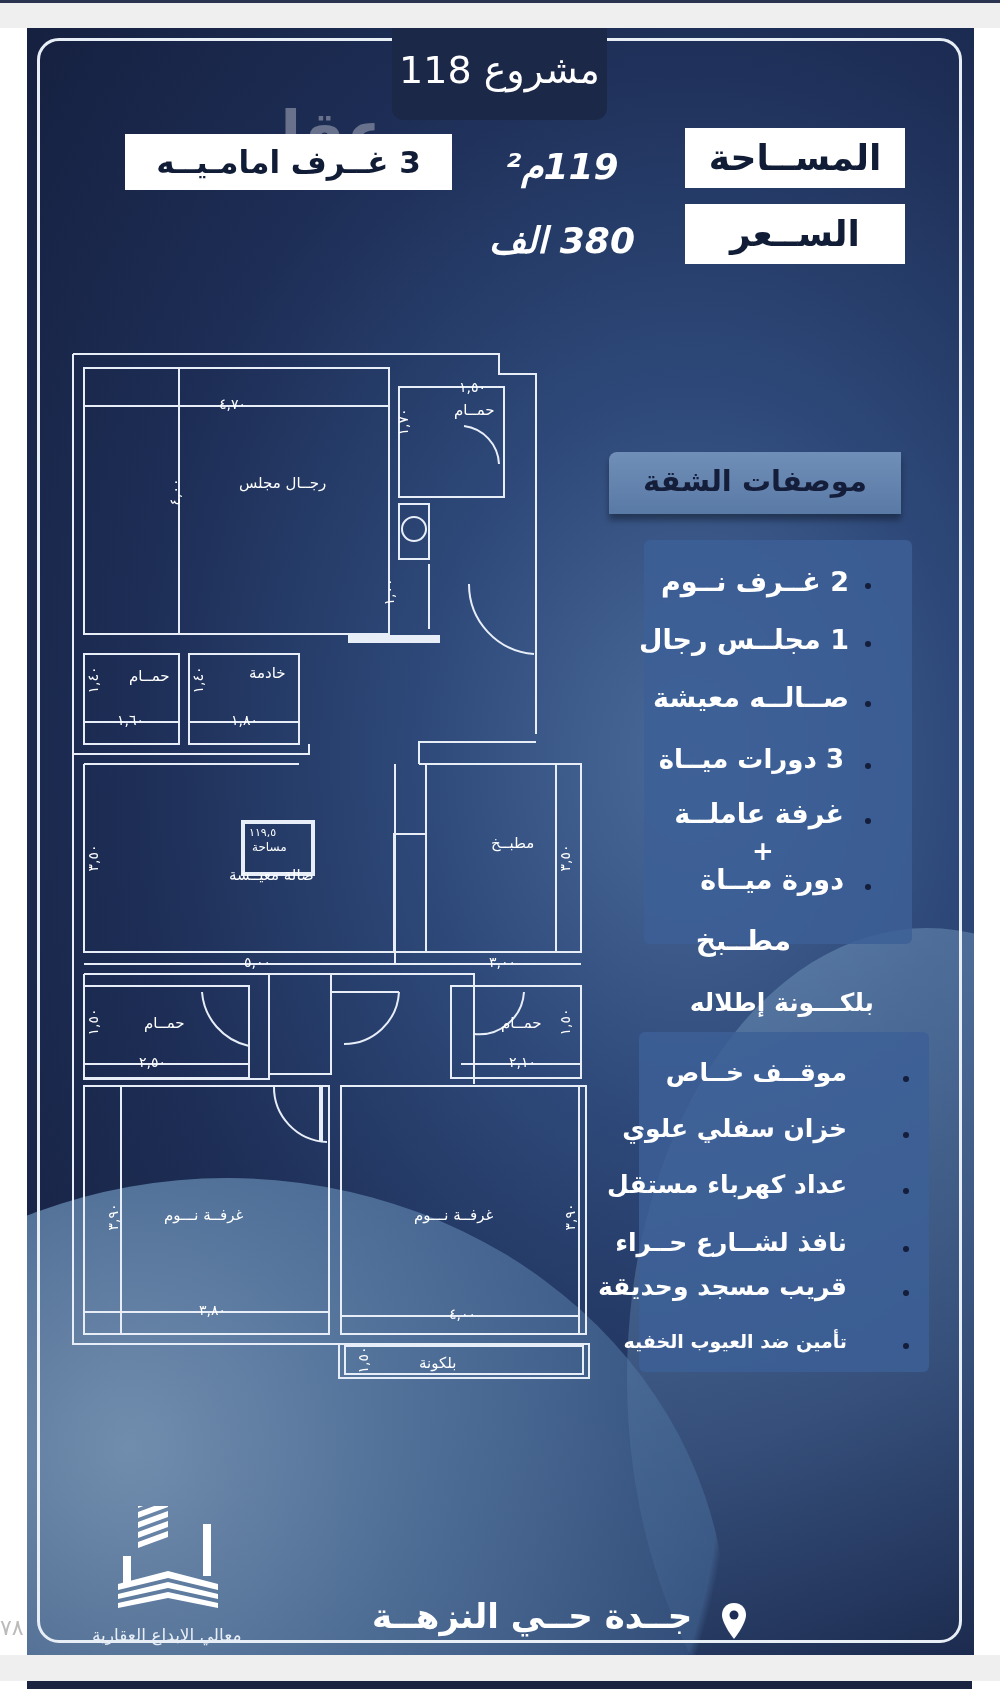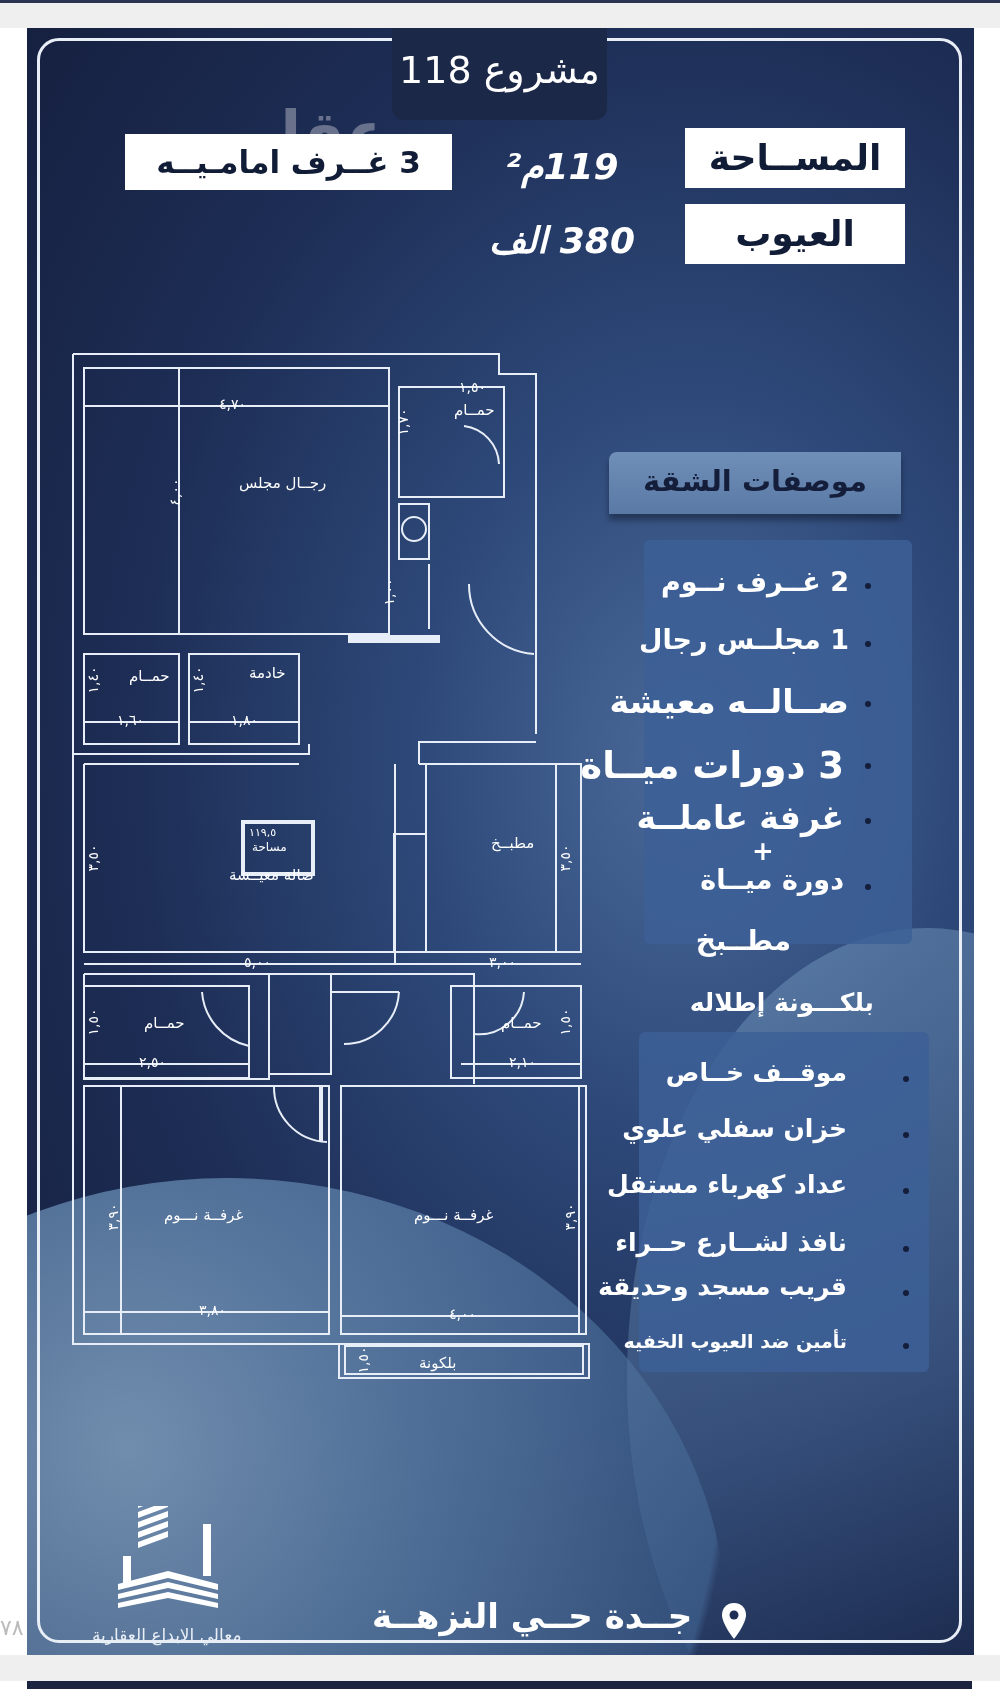--- a/index.html
+++ b/index.html
@@ -56,37 +56,37 @@
       <polygon points="0,0 50,0 50,62 0,62 22,31" fill="#fff"></polygon>
     </svg>
 
   <svg class="chev" style="left:617px;top:110px" width="32" height="64">
       <polygon points="0,0 32,0 32,64 0,64 14,32" fill="#fff"></polygon>
     </svg>
   <div class="tag" style="left:658px;top:100px;width:220px;height:60px;font-size:36px;line-height:60px">المســاحة</div>
   <svg class="chev" style="left:617px;top:186px" width="32" height="64">
       <polygon points="0,0 32,0 32,64 0,64 14,32" fill="#fff"></polygon>
     </svg>
-  <div class="tag" style="left:658px;top:176px;width:220px;height:60px;font-size:36px;line-height:60px">العيوب</div>
+  <div class="tag" style="left:658px;top:176px;width:220px;height:60px;font-size:36px;line-height:60px">الســعر</div>
 
   <div class="val" style="left:460px;top:118px;width:150px;font-size:36px">119م²</div>
   <div class="val" style="left:460px;top:192px;width:150px;font-size:36px">380 الف</div>
 
   <div class="specsh">موصفات الشقة</div>
 
   <div class="panel" style="left:617px;top:512px;width:268px;height:404px"></div>
   <div class="feat" style="right:125px;top:538px;font-size:27px">2 غــرف نــوم</div>
   <div class="dot" style="left:838px;top:555px"></div>
   <div class="feat" style="right:125px;top:596px;font-size:27px">1 مجلــس رجال</div>
   <div class="dot" style="left:838px;top:613px"></div>
-  <div class="feat" style="right:125px;top:654px;font-size:33px">صــالــه معيشة</div>
+  <div class="feat" style="right:125px;top:654px;font-size:27px">صــالــه معيشة</div>
   <div class="dot" style="left:838px;top:673px"></div>
-  <div class="feat" style="right:130px;top:716px;font-size:37px">3 دورات ميــاة</div>
+  <div class="feat" style="right:130px;top:716px;font-size:26px">3 دورات ميــاة</div>
   <div class="dot" style="left:838px;top:735px"></div>
-  <div class="feat" style="right:130px;top:770px;font-size:33px">غرفة عاملــة</div>
+  <div class="feat" style="right:130px;top:770px;font-size:27px">غرفة عاملــة</div>
   <div class="dot" style="left:838px;top:790px"></div>
   <div class="feat" style="left:725px;top:808px;font-size:26px">+</div>
   <div class="feat" style="right:130px;top:836px;font-size:27px">دورة ميــاة</div>
   <div class="dot" style="left:838px;top:856px"></div>
 
   <div class="feat" style="right:183px;top:896px;font-size:28px">مطــبخ</div>
   <div class="feat" style="right:100px;top:960px;font-size:25px">بلكـــونة إطلاله</div>
 
   <div class="panel" style="left:612px;top:1004px;width:290px;height:340px"></div>
   <div class="feat" style="right:127px;top:1030px;font-size:25px">موقــف خــاص</div>

